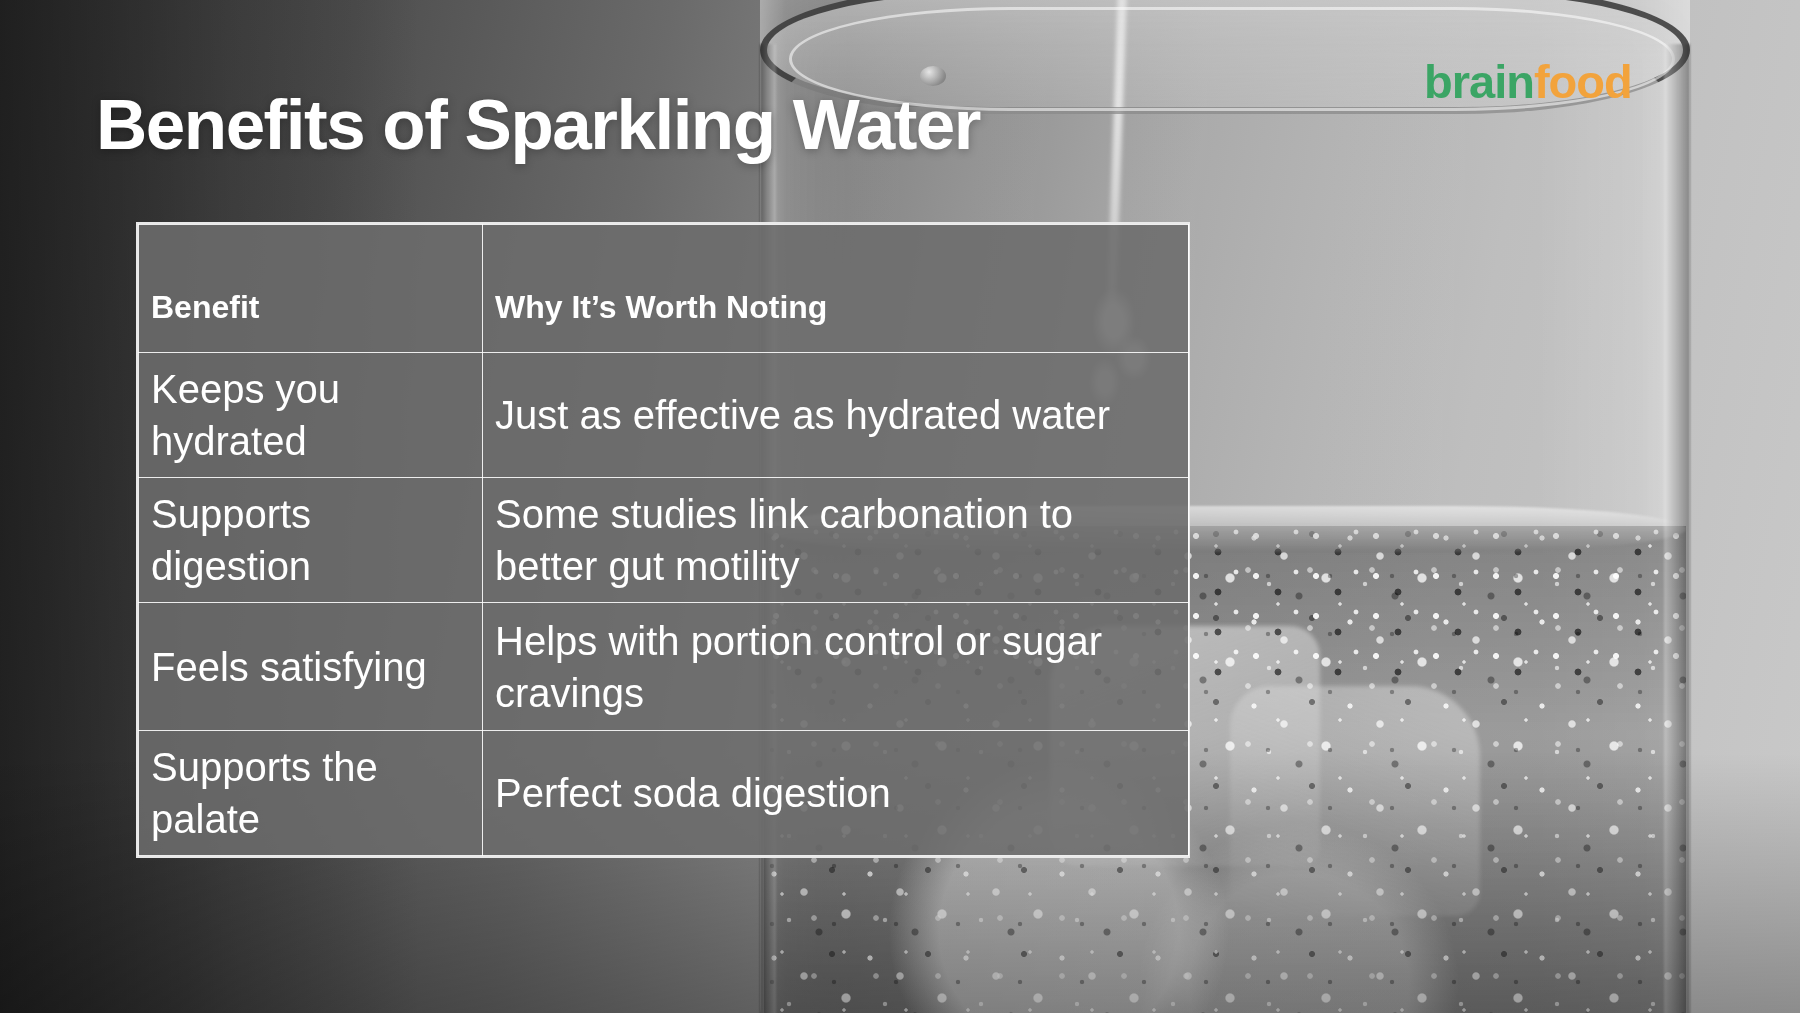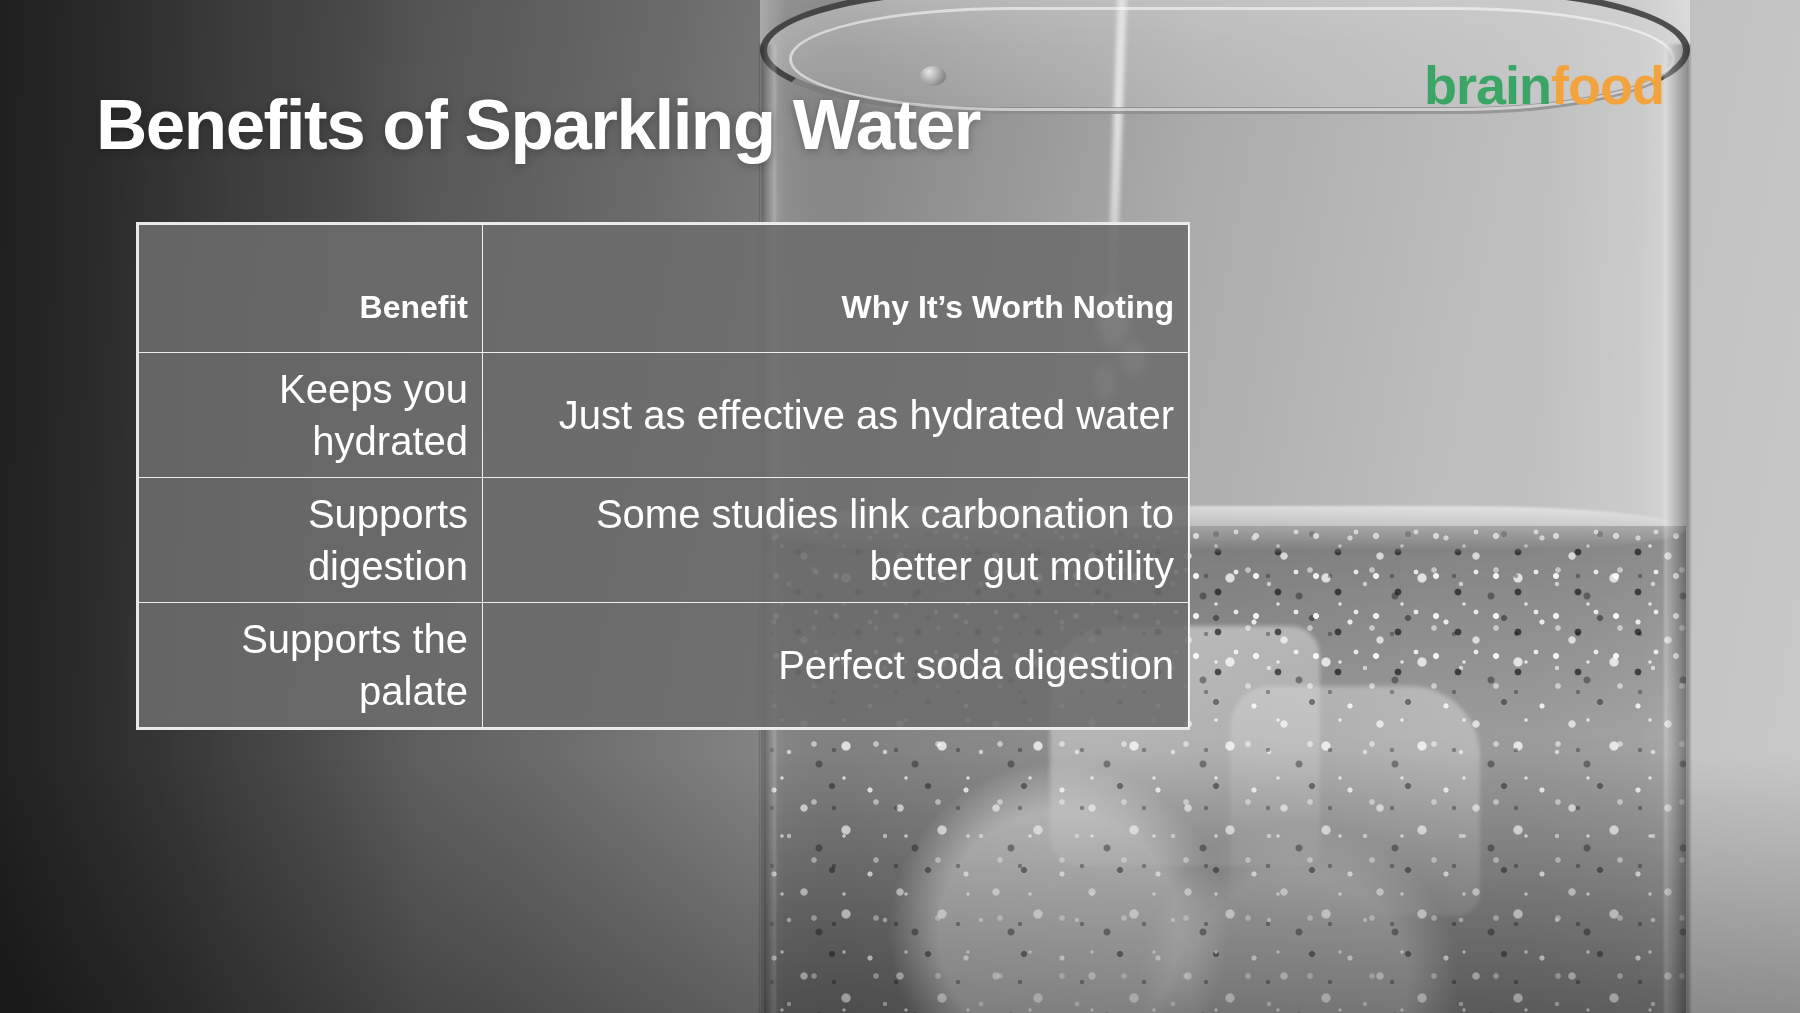--- a/index.html
+++ b/index.html
@@ -146,21 +146,21 @@
   }
   .glass-right-edge{
     position:absolute; right:0px; top:58px; width:26px; height:1000px;
     background:linear-gradient(270deg, rgba(30,30,30,.45), rgba(255,255,255,.30));
     filter:blur(1px);
   }
 
   
   .logo{
     position:absolute; left:1424px; top:58px;
-    font-size:54px; font-weight:bold; letter-spacing:-1px;
+    font-size:47px; font-weight:bold; letter-spacing:-1px;
     line-height:1;
     white-space:nowrap;
   }
   .logo .brain{ color:#3ba565; }
   .logo .food{ color:#f2a33c; }
 
   
   .title{
     position:absolute; left:96px; top:88px;
     font-size:71px;
@@ -183,21 +183,21 @@
   table{
     width:100%;
     border-collapse:collapse;
     table-layout:fixed;
   }
   col.c1{ width:344px; }
   col.c2{ width:706px; }
   th, td{
     border:1px solid rgba(255,255,255,.88);
     color:#ffffff;
-    text-align:right;
+    text-align:left;
     vertical-align:middle;
     padding:10px 14px 10px 12px;
   }
   thead th{
     height:128px;
     font-size:32px;
     font-weight:bold;
     vertical-align:middle;
     padding-top:48px;
   }
@@ -255,20 +255,24 @@
       </thead>
       <tbody>
         <tr>
           <td>Keeps you hydrated</td>
           <td>Just as effective as hydrated water</td>
         </tr>
         <tr>
           <td>Supports digestion</td>
           <td>Some studies link carbonation to better gut motility</td>
         </tr>
+        <tr class="tall">
+          <td>Feels satisfying</td>
+          <td>Helps with portion control or sugar cravings</td>
+        </tr>
         <tr>
           <td>Supports the palate</td>
           <td>Perfect soda digestion</td>
         </tr>
       </tbody>
     </table>
   </div>
 
 </div>
 

